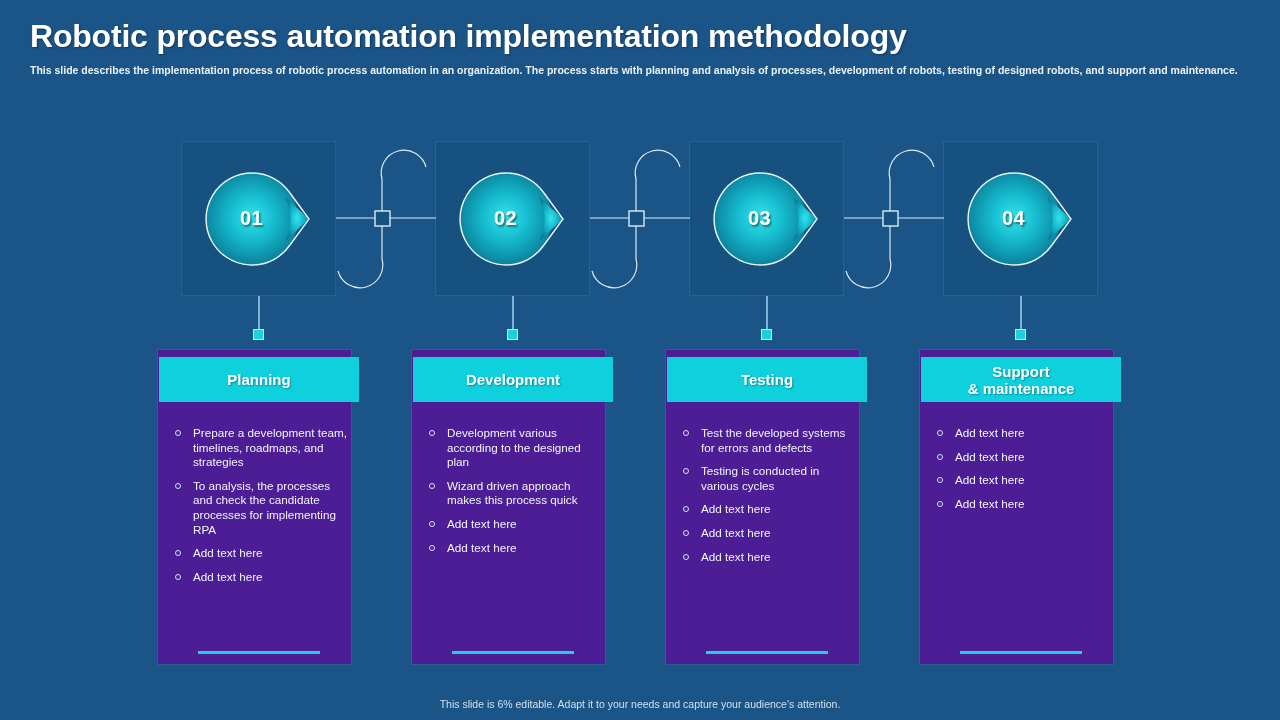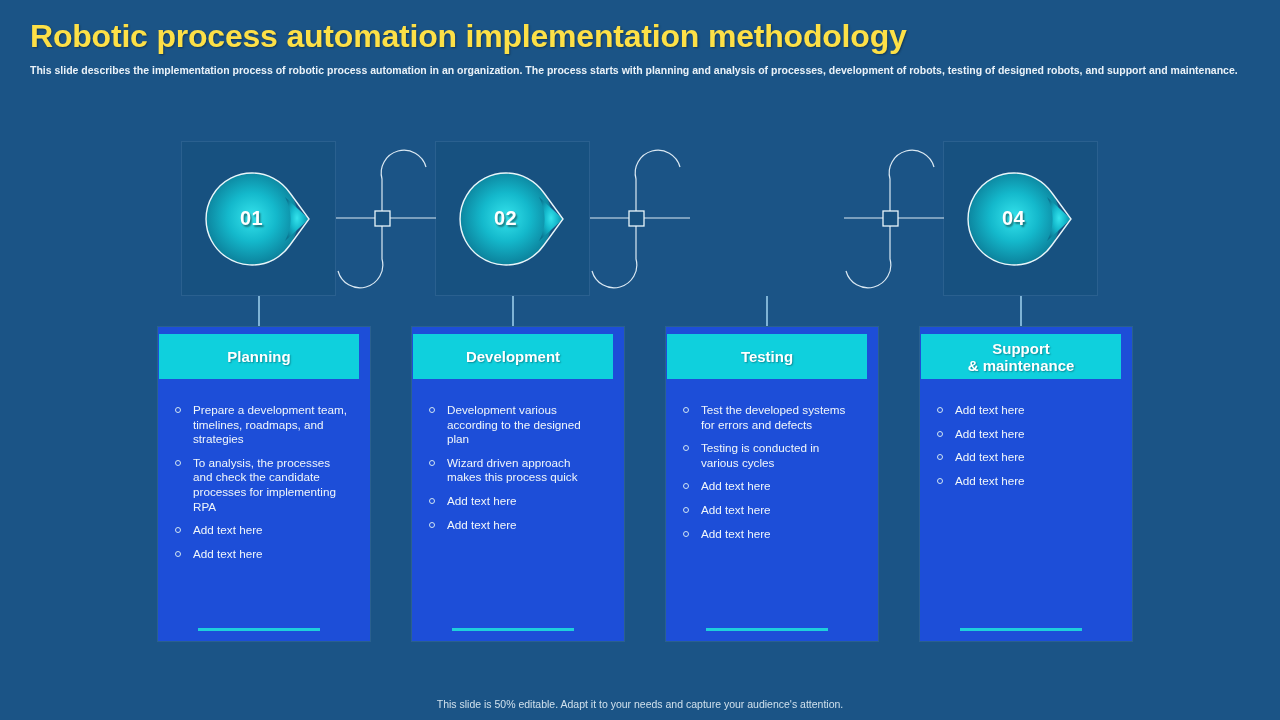--- a/index.html
+++ b/index.html
@@ -7,21 +7,21 @@
     width:1280px; height:720px;
     background:#1b5486;
     font-family:"Liberation Sans", sans-serif;
     overflow:hidden;
   }
   .slide { position:relative; width:1280px; height:720px; background:#1b5486; }
 
   
   .title {
     position:absolute; left:30px; top:18px;
-    font-size:32px; font-weight:bold; color:#fde047;
+    font-size:32px; font-weight:bold; color:#ffffff;
     letter-spacing:-0.2px;
     text-shadow:1px 1px 2px rgba(0,0,0,0.35);
     white-space:nowrap;
   }
   .subtitle {
     position:absolute; left:30px; top:64px; width:1210px;
     font-size:10.5px; line-height:13.5px; color:#eaf2f8;
     font-weight:700;
   }
 
@@ -60,22 +60,22 @@
   .droplink { top:296px; height:38px; }
   .node {
     position:absolute; width:11px; height:11px;
     background:#1ecfdc; border:1px solid #bfe9ef;
     top:329px;
   }
   .n1 { left:253px; } .n2 { left:507px; } .n3 { left:761px; } .n4 { left:1015px; }
 
   
   .card {
-    position:absolute; top:326px; width:214px; height:316px;
-    background:#1d4ed8; border:1px solid #2a608f;
+    position:absolute; top:349px; width:195px; height:316px;
+    background:#4c1d95; border:1px solid #2a608f;
   }
   .cd1 { left:157px; } .cd2 { left:411px; }
   .cd3 { left:665px; } .cd4 { left:919px; }
 
   .card-head {
     position:absolute; left:1px; top:7px; width:200px; height:45px;
     background:#0fd0dd;
     display:flex; align-items:center; justify-content:center;
     text-align:center;
     font-size:15px; font-weight:bold; color:#ffffff;
@@ -149,20 +149,37 @@
           </radialGradient>
         </defs>
         <path d="M47,1 A46,46 0 1,1 47,93 A46,46 0 1,1 47,1 Z" fill="url(#g2)"></path>
         <path d="M80,25 A46,46 0 0,1 80,69 L104,47 Z" fill="url(#g2)"></path>
         <path d="M47,1 A46,46 0 0,1 85,21 L104,47 L85,73 A46,46 0 1,1 47,1 Z" fill="none" stroke="#e9f6fa" stroke-width="1.4"></path>
       </svg>
       <div class="num-label">02</div>
     </div>
   </div>
 
+  <div class="numbox nb3">
+    <div class="circle-wrap">
+      <svg viewBox="0 0 108 94">
+        <defs>
+          <radialGradient id="g3" cx="50%" cy="48%" r="58%">
+            <stop offset="0%" stop-color="#35e3ec"></stop>
+            <stop offset="45%" stop-color="#14b9cc"></stop>
+            <stop offset="100%" stop-color="#0a7490"></stop>
+          </radialGradient>
+        </defs>
+        <path d="M47,1 A46,46 0 1,1 47,93 A46,46 0 1,1 47,1 Z" fill="url(#g3)"></path>
+        <path d="M80,25 A46,46 0 0,1 80,69 L104,47 Z" fill="url(#g3)"></path>
+        <path d="M47,1 A46,46 0 0,1 85,21 L104,47 L85,73 A46,46 0 1,1 47,1 Z" fill="none" stroke="#e9f6fa" stroke-width="1.4"></path>
+      </svg>
+      <div class="num-label">03</div>
+    </div>
+  </div>
 
   <div class="numbox nb4">
     <div class="circle-wrap">
       <svg viewBox="0 0 108 94">
         <defs>
           <radialGradient id="g4" cx="50%" cy="48%" r="58%">
             <stop offset="0%" stop-color="#35e3ec"></stop>
             <stop offset="45%" stop-color="#14b9cc"></stop>
             <stop offset="100%" stop-color="#0a7490"></stop>
           </radialGradient>
@@ -251,15 +268,15 @@
 &amp; maintenance</div>
     <ul class="bullets">
       <li><span class="dot"></span><span>Add text here</span></li>
       <li><span class="dot"></span><span>Add text here</span></li>
       <li><span class="dot"></span><span>Add text here</span></li>
       <li><span class="dot"></span><span>Add text here</span></li>
     </ul>
     <div class="card-underline"></div>
   </div>
 
-  <div class="footer">This slide is 50% editable. Adapt it to your needs and capture your audience's attention.</div>
+  <div class="footer">This slide is 6% editable. Adapt it to your needs and capture your audience's attention.</div>
 
 </div>
 
 </body></html>

